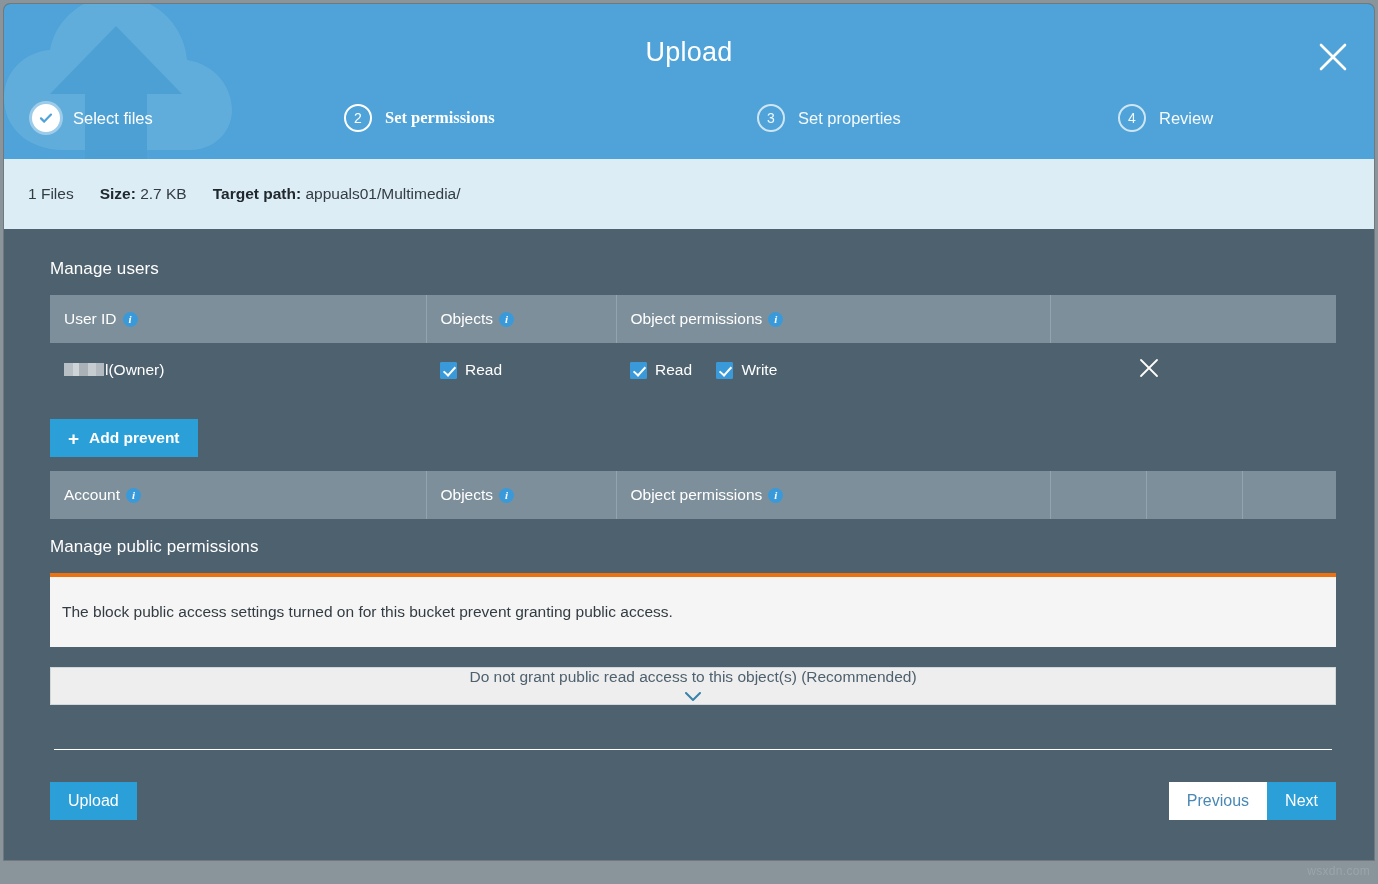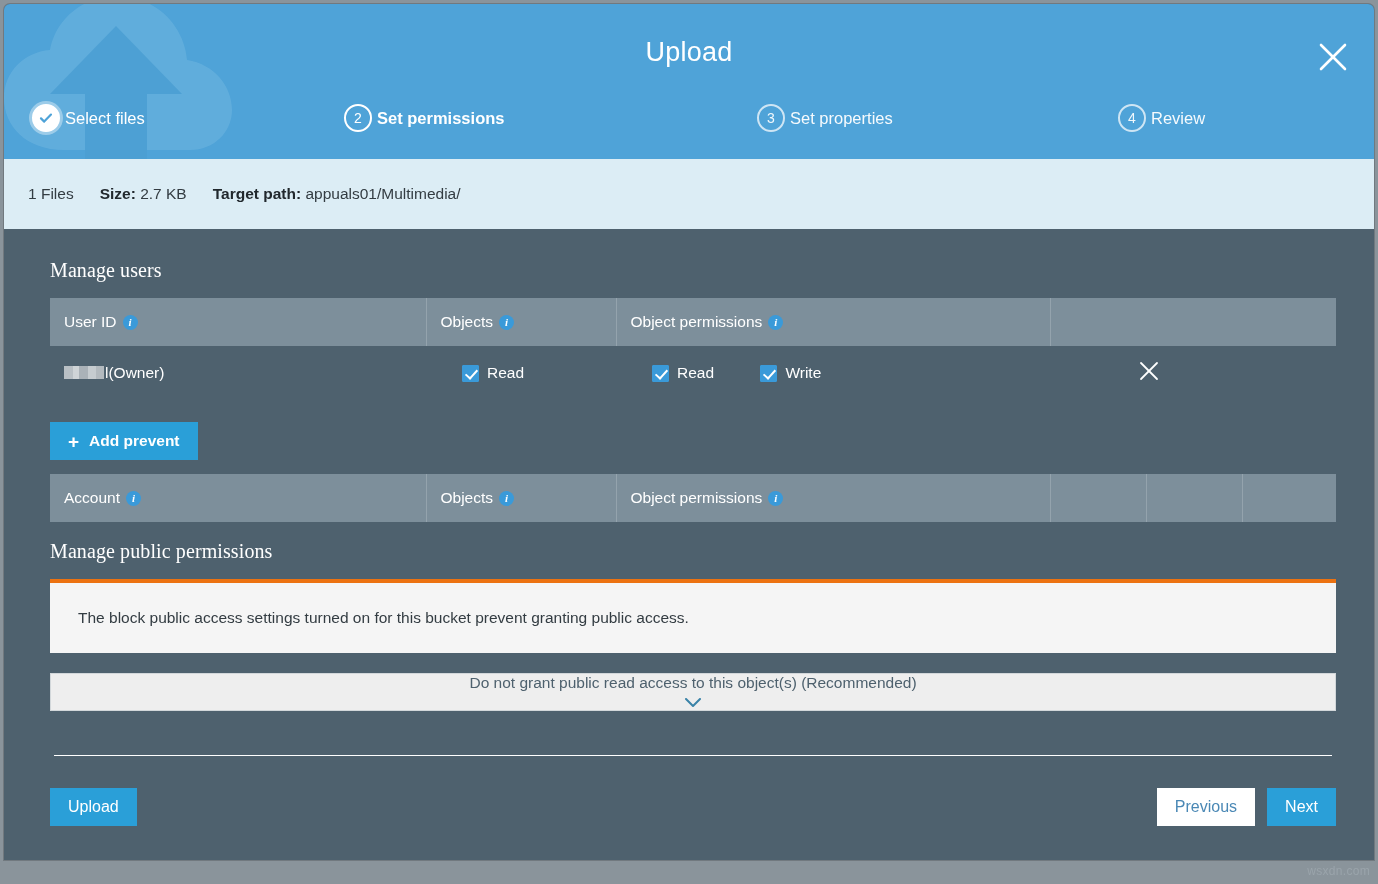--- a/index.html
+++ b/index.html
@@ -74,21 +74,21 @@
     position: absolute;
     left: 0;
     right: 0;
     top: 100px;
     height: 40px;
   }
   .step {
     position: absolute;
     display: flex;
     align-items: center;
-    gap: 5px;
+    gap: 13px;
     cursor: pointer;
     top: 0;
     justify-content: flex-end;
   }
   .step-1 { left: 28px; }
   .step-2 { left: 340px; }
   .step-3 { left: 753px; }
   .step-4 { left: 1114px; }
 
   .step-circle {
@@ -103,21 +103,21 @@
   .step-circle.done {
     background: #ffffff;
     border: 2px solid #ffffff;
     box-shadow: 0 0 0 3px rgba(255,255,255,0.38);
   }
   .step-circle.dim { border-color: rgba(255,255,255,0.72); color: rgba(255,255,255,0.92); }
   .step-label {
     color: #ffffff;
     font-size: 16.5px;
   }
-  .step-label.bold { font-weight: bold; }
+  .step-label.bold { font-weight: bold; font-family: Liberation Serif, serif; }
   .step-label.dim  { color: rgba(255,255,255,0.95); }
 
   
   .info-bar {
     height: 70px;
     background: #dcedf5;
     display: flex;
     align-items: center;
     padding-left: 24px;
     gap: 26px;
@@ -127,26 +127,25 @@
   .info-bar .lbl { font-weight: bold; color: #21282d; }
   .info-seg { white-space: nowrap; }
 
   
   .modal-body {
     padding: 30px 46px 0 46px;
     color: #ffffff;
   }
 
   .section-title {
-    font-size: 20px;
+    font-size: 17px;
     font-weight: normal;
     color: #ffffff;
     margin-bottom: 16px;
     letter-spacing: .1px;
-    font-family: Liberation Serif, serif;
   }
 
   
   .perm-table {
     width: 1286px;
     border-collapse: collapse;
     table-layout: fixed;
   }
   .perm-table thead th {
     background: #7d8f9b;
@@ -188,21 +187,20 @@
   }
 
   
   .cb-wrap {
     display: inline-flex;
     align-items: center;
     gap: 8px;
     margin-right: 20px;
     cursor: pointer;
     vertical-align: middle;
-    margin-left: 22px;
   }
   .cb {
     width: 17px; height: 17px;
     background: #ffffff;
     border: 1px solid #ffffff;
     position: relative;
     flex: none;
     border-radius: 1px;
   }
   .cb.checked { background: #3a9ad9; border-color: #3a9ad9; }
@@ -255,21 +253,21 @@
   }
   .plus { font-size: 19px; font-weight: bold; line-height: 1; }
 
   
   .warn-box {
     width: 1286px;
     background: #f5f5f5;
     border-top: 4px solid #ec7211;
     color: #333c42;
     font-size: 15.5px;
-    padding: 26px 28px;
+    padding: 26px 12px;
     margin-top: 14px;
     min-height: 72px;
     display: flex;
     align-items: center;
   }
 
   
   .select-box {
     width: 1286px;
     height: 38px;
@@ -307,21 +305,21 @@
     font-size: 16px;
     font-family: "Liberation Sans", sans-serif;
     border: none;
     cursor: pointer;
     display: inline-flex;
     align-items: center;
     justify-content: center;
   }
   .btn-primary { background: #2a9fd8; color: #ffffff; }
   .btn-light { background: #ffffff; color: #4a88b5; }
-  .footer-right { display: flex; gap: 12px; }
+  .footer-right { display: flex; }
 
   .watermark {
     position: absolute;
     right: 8px;
     bottom: 6px;
     font-size: 12px;
     color: #9aa4ab;
     font-family: "Liberation Sans", sans-serif;
     letter-spacing: .3px;
   }

